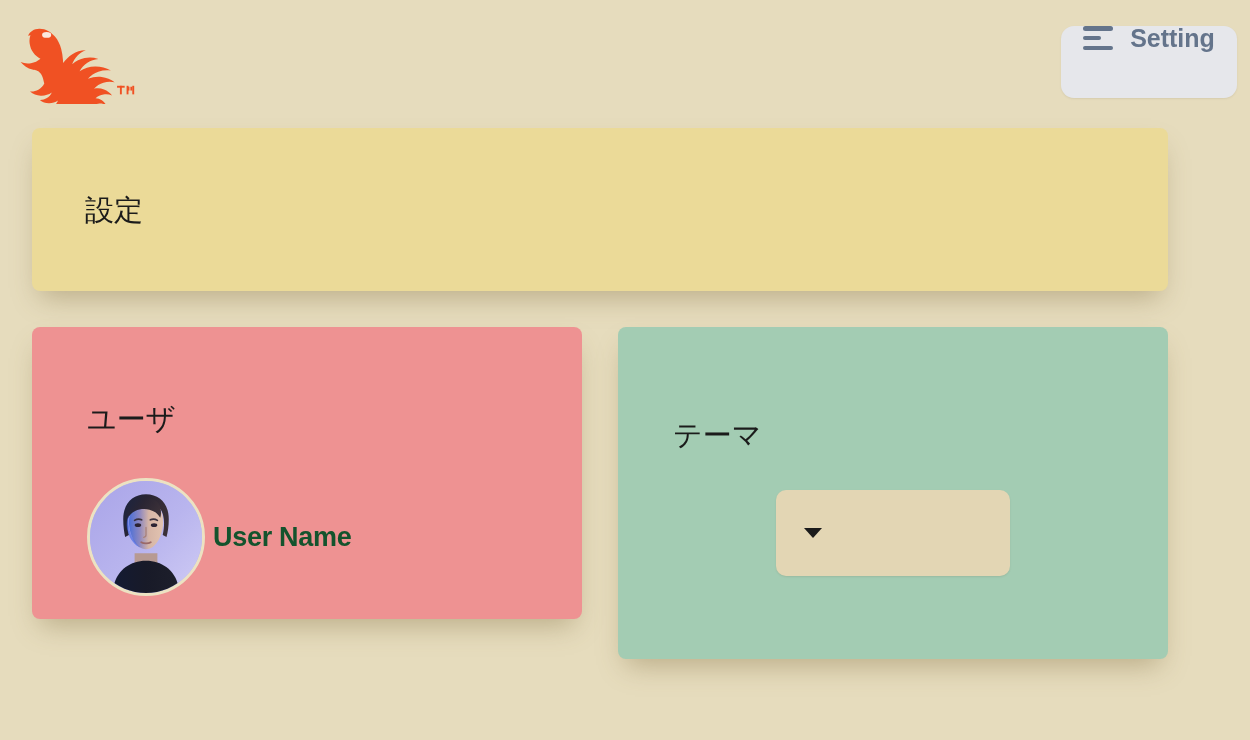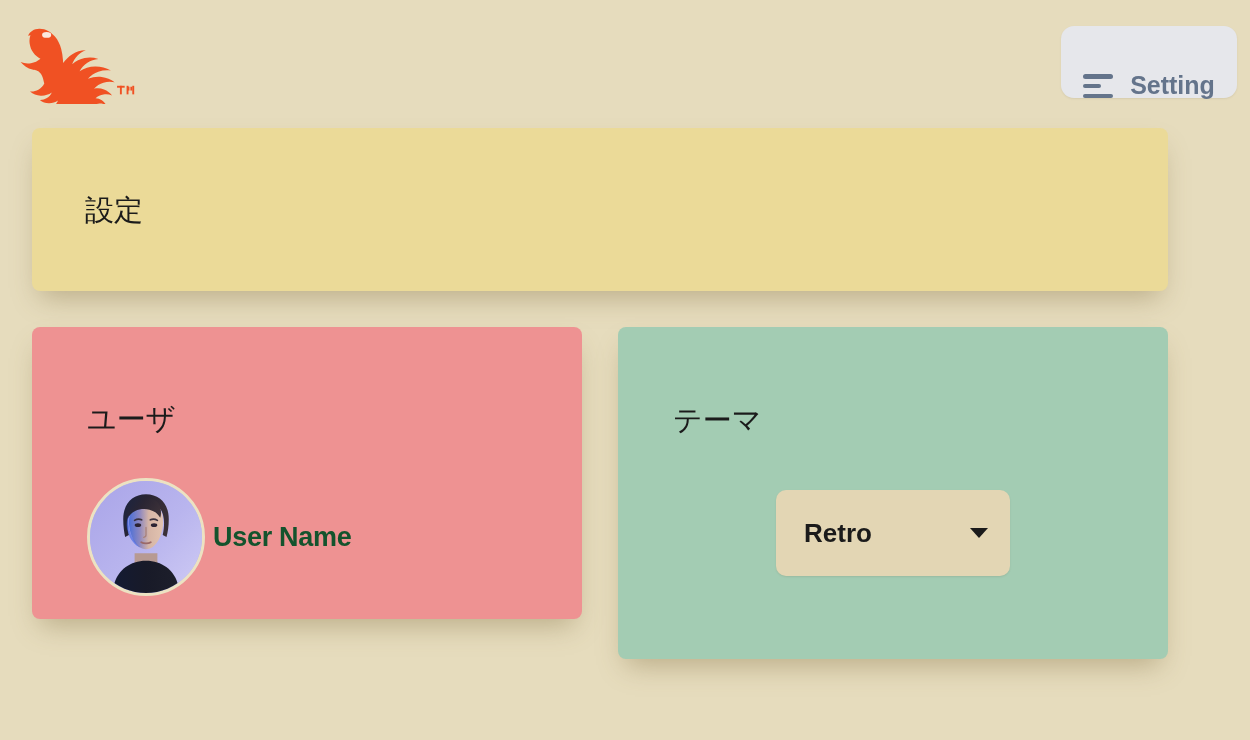--- a/index.html
+++ b/index.html
@@ -58,21 +58,21 @@
   .setting-btn {
     position: absolute;
     right: 13px;
     top: 26px;
     width: 176px;
     height: 72px;
     background: #e6e7eb;
     border: none;
     border-radius: 13px;
     display: flex;
-    align-items: flex-end;
+    align-items: flex-start;
     justify-content: center;
     gap: 17px;
     cursor: pointer;
     box-shadow: 0 1px 2px rgba(90,80,50,0.10);
     padding: 0;
   }
   .menu-icon {
     width: 30px;
     height: 24px;
     display: flex;
@@ -124,21 +124,21 @@
     width: 550px; height: 292px;
     background: #ee9292;
   }
   #card-user .card-title { left: 55px; top: 78px; }
 
   #card-theme {
     left: 618px; top: 327px;
     width: 550px; height: 332px;
     background: #a3ccb3;
   }
-  #card-theme .card-title { left: 55px; top: 79px; }
+  #card-theme .card-title { left: 55px; top: 94px; }
 
   
   .user-row {
     position: absolute;
     left: 55px;
     top: 151px;
     width: 440px;
     display: flex;
     align-items: center;
   }
@@ -290,16 +290,15 @@
       </svg>
     </div>
     <div class="user-name">User Name</div>
   </div>
 </div>
 
 <div class="card" id="card-theme">
   <div class="card-title">テーマ</div>
 
   <button class="theme-select">
-    <span class="theme-value">Retro</span>
     <span class="caret"></span>
   </button>
 </div>
 
 </body></html>

